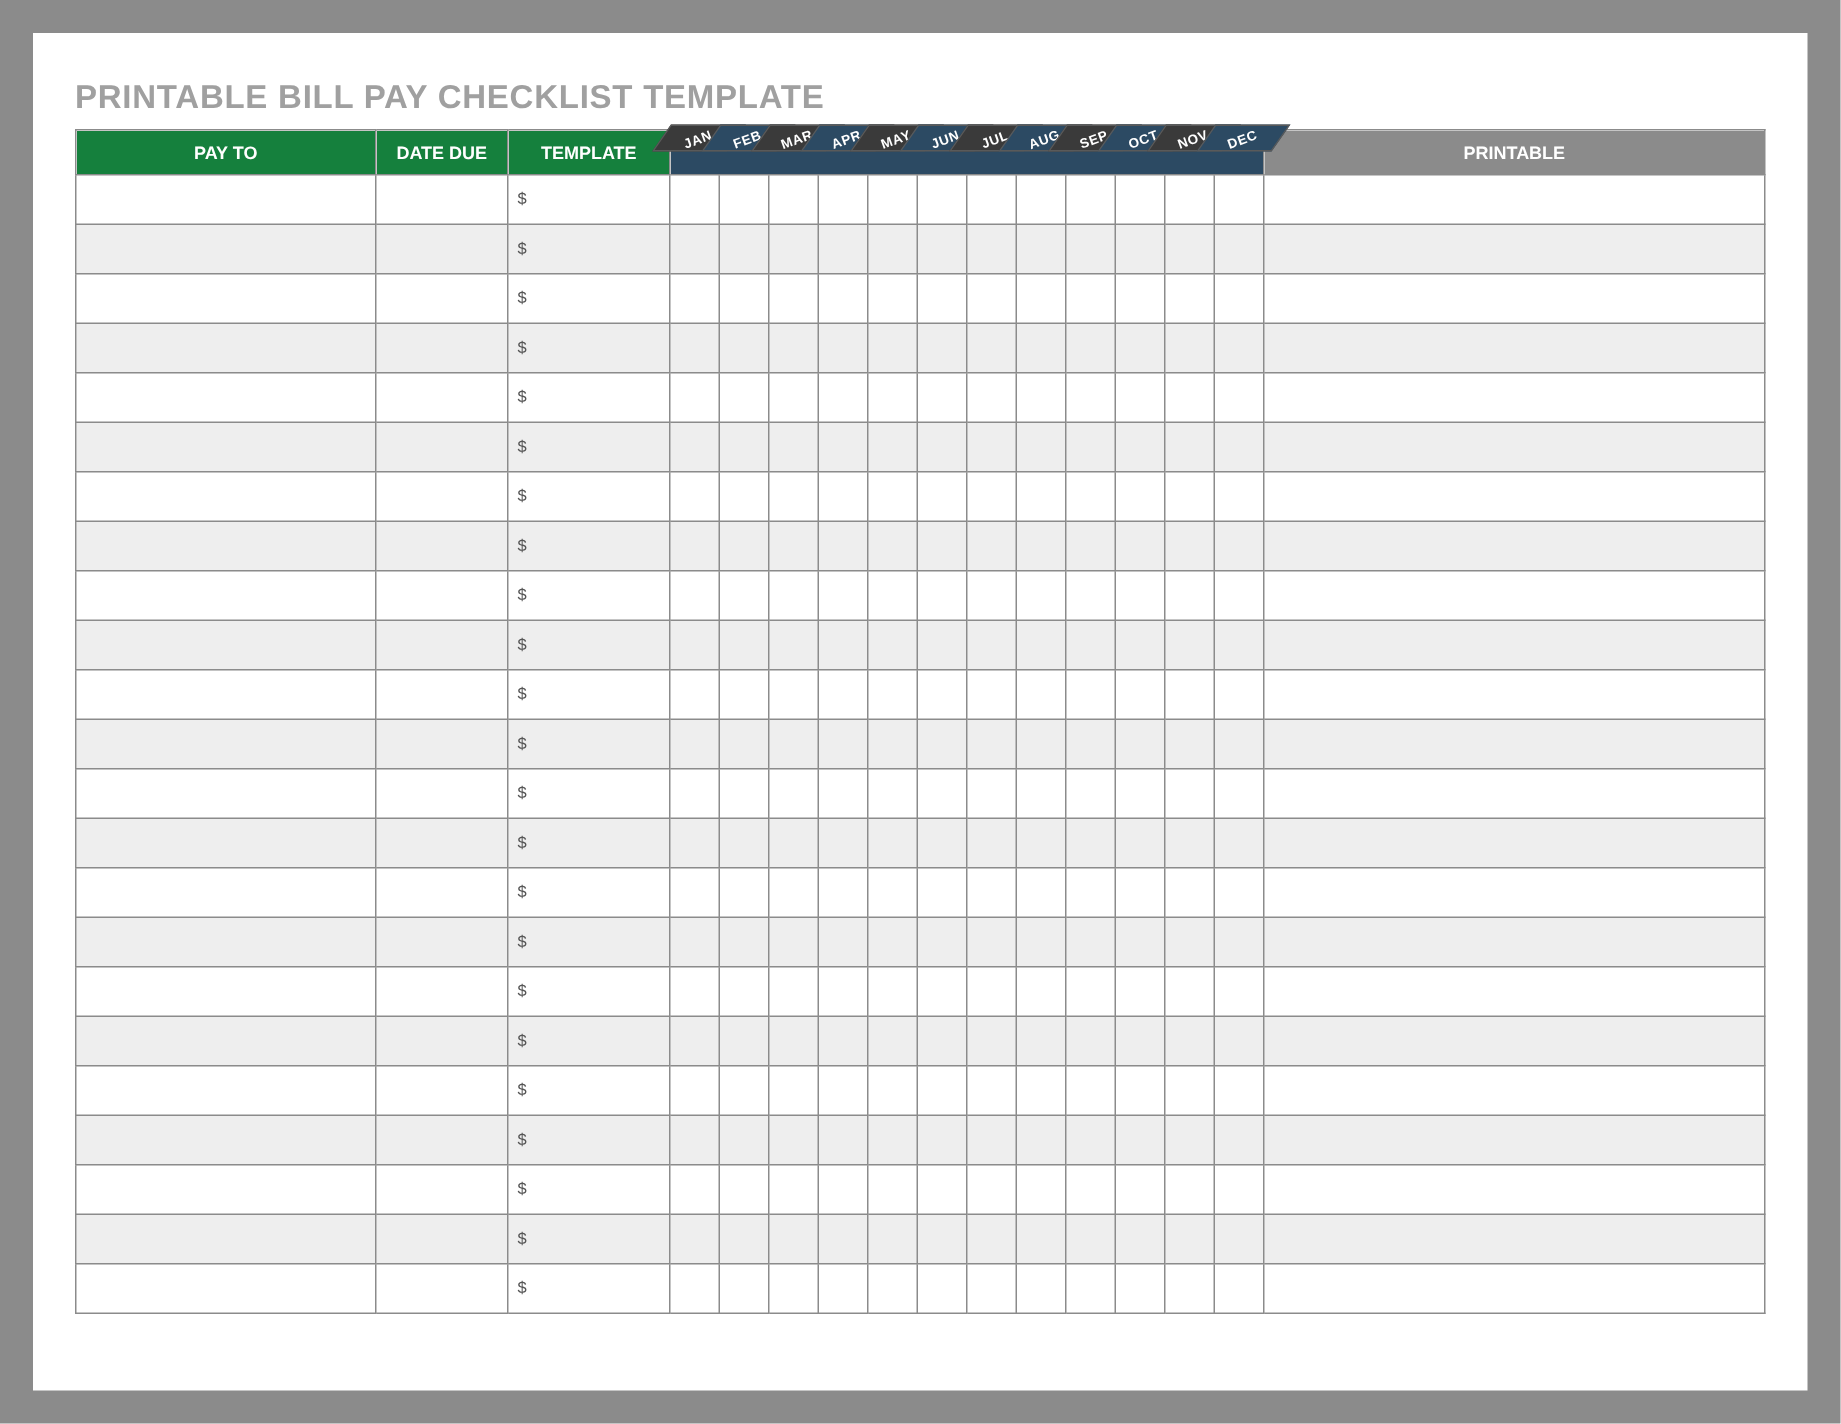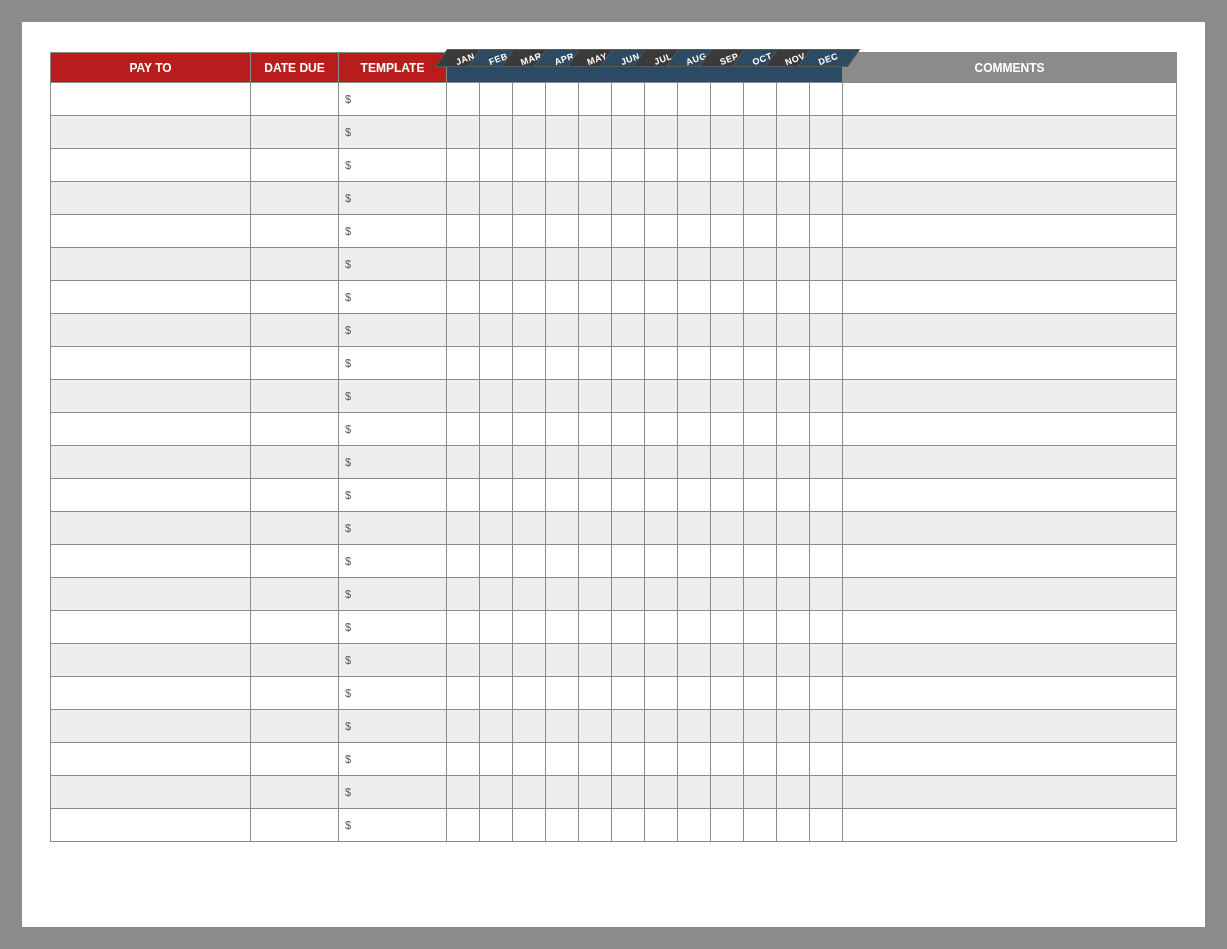--- a/index.html
+++ b/index.html
@@ -41,21 +41,21 @@
 }
 
 .col-payto   { width: 200px; }
 .col-date    { width: 88px; }
 .col-payment { width: 108px; }
 .col-month   { width: 33px; }
 .col-comments{ width: auto; }
 
 
 thead th {
-  background: #b91c1c;
+  background: #15803d;
   color: #ffffff;
   font-weight: bold;
   text-align: center;
   font-size: 12px;
   position: relative;
   height: 30px;
 }
 thead th.month-header {
   background: #2c4a63;
   padding: 0;
@@ -101,20 +101,21 @@
   font-weight: bold;
   text-align: center;
   line-height: 18px;
   letter-spacing: 0.5px;
 }
 </style>
 </head>
 <body>
 
 <div class="page">
+  <div class="title">PRINTABLE BILL PAY CHECKLIST TEMPLATE</div>
 
   <div class="table-wrap">
     <table>
       <colgroup>
         <col class="col-payto">
         <col class="col-date">
         <col class="col-payment">
         <col class="col-month">
           <col class="col-month">
           <col class="col-month">
@@ -167,21 +168,21 @@
                   <span>OCT</span>
                 </div>
                 <div class="month-tab dark" style="left: 324px;">
                   <span>NOV</span>
                 </div>
                 <div class="month-tab blue" style="left: 357px;">
                   <span>DEC</span>
                 </div>
               </div>
           </th>
-          <th class="comments-header">COMMENTS</th>
+          <th class="comments-header">PRINTABLE</th>
         </tr>
       </thead>
       <tbody id="tbody">
           <tr>
             <td></td>
             <td></td>
             <td class="payment-cell">$</td>
             <td></td>
             <td></td>
             <td></td>

